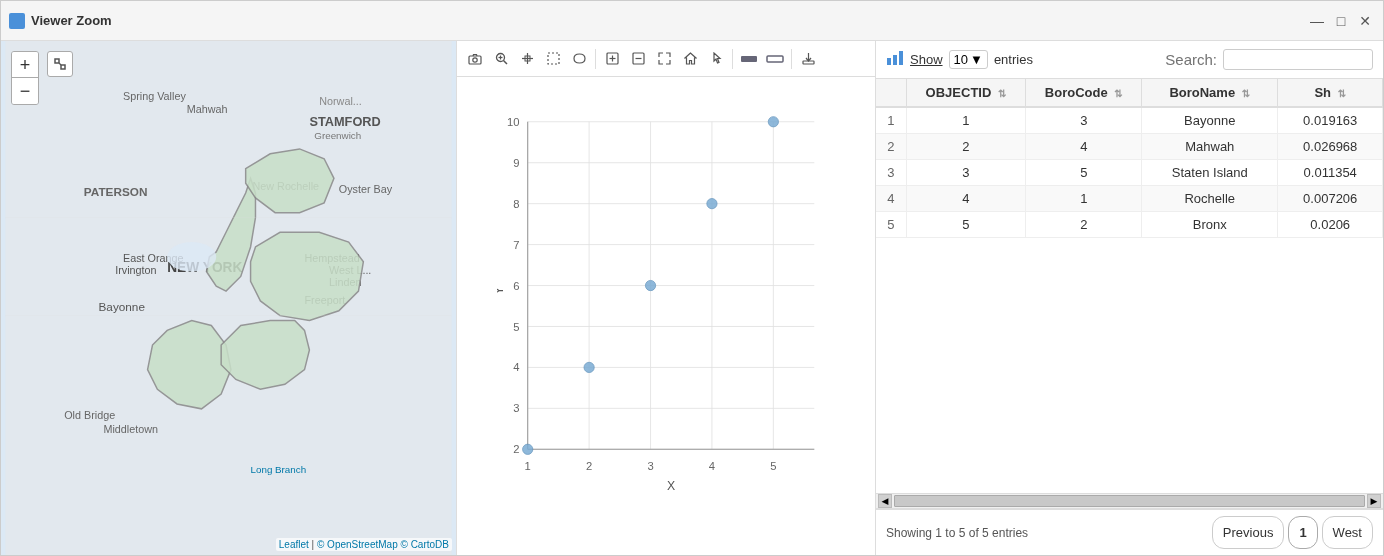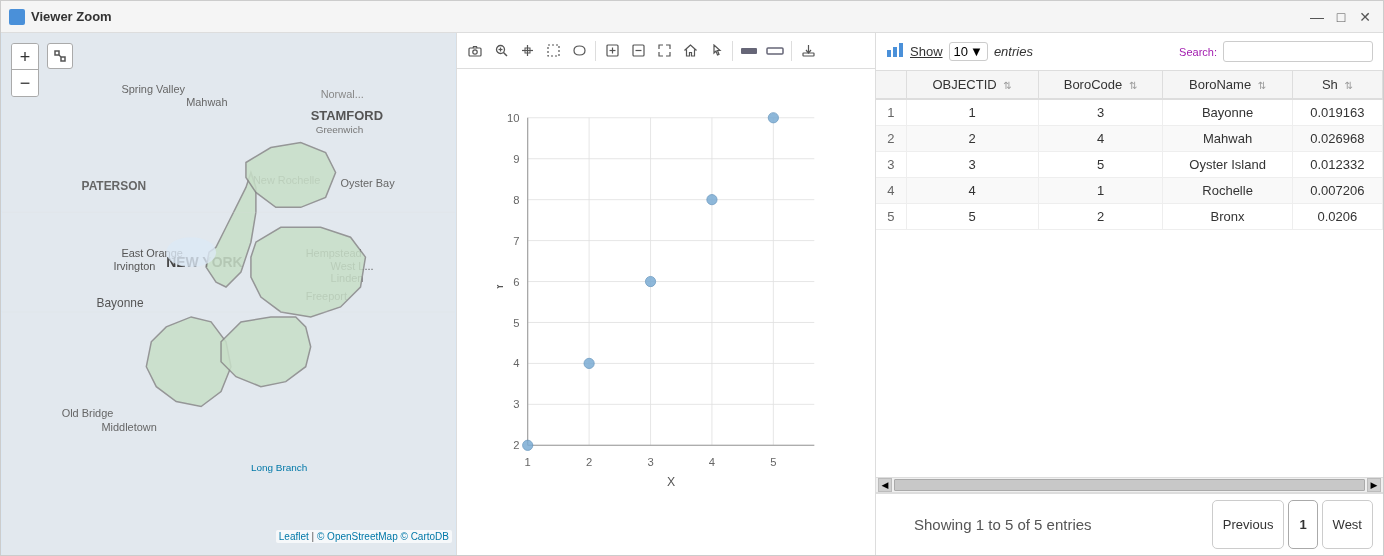--- a/index.html
+++ b/index.html
@@ -18,21 +18,21 @@
       border: 1px solid #ccc;
       display: flex;
       flex-direction: column;
     }
     .title-bar {
       display: flex;
       align-items: center;
       background: #f5f5f5;
       border-bottom: 1px solid #ddd;
       padding: 4px 8px;
-      height: 32px;
+      height: 40px;
       flex-shrink: 0;
     }
     .title-bar-icon {
       width: 16px;
       height: 16px;
       background: #4a90d9;
       margin-right: 6px;
       border-radius: 2px;
       flex-shrink: 0;
     }
@@ -117,21 +117,21 @@
       cursor: pointer;
       display: flex;
       align-items: center;
       justify-content: center;
       color: #333;
       font-size: 12px;
       z-index: 10;
     }
     .map-attribution {
       position: absolute;
-      bottom: 12px;
+      bottom: 4px;
       right: 4px;
       font-size: 10px;
       color: #555;
       background: rgba(255,255,255,0.7);
       padding: 1px 3px;
       border-radius: 2px;
       z-index: 10;
     }
     .map-attribution a { color: #0078a8; text-decoration: none; }
 
@@ -224,25 +224,24 @@
       border-radius: 3px;
       padding: 1px 4px;
       font-size: 13px;
       background: #fff;
       cursor: pointer;
       gap: 2px;
     }
     .entries-label {
       font-size: 13px;
       color: #333;
-      font-style: italic;
     }
     .search-label {
-      font-size: 11px;
-      color: #a21caf;
+      font-size: 15px;
+      color: #737373;
       margin-left: auto;
     }
     .search-input {
       border: 1px solid #ccc;
       border-radius: 3px;
       padding: 2px 6px;
       font-size: 13px;
       width: 150px;
     }
     .data-table {
@@ -251,23 +250,23 @@
     }
     table {
       width: 100%;
       border-collapse: collapse;
       font-size: 13px;
     }
     thead th {
       background: #f5f5f5;
       border-bottom: 2px solid #ddd;
       border-right: 1px solid #ddd;
-      padding: 6px 12px;
+      padding: 6px 0;
       text-align: center;
-      font-weight: 400;
+      font-weight: 700;
       color: #333;
       white-space: nowrap;
       cursor: pointer;
       user-select: none;
       margin-left: 24px;
     }
     thead th:first-child {
       background: #f5f5f5;
       border-right: 1px solid #ddd;
       width: 30px;
@@ -291,37 +290,36 @@
       font-weight: 500;
     }
     .table-footer {
       display: flex;
       align-items: center;
       padding: 6px 10px;
       border-top: 1px solid #ddd;
       flex-shrink: 0;
     }
     .showing-text {
-      font-size: 15px;
+      font-size: 12px;
       color: #555;
-      margin-left: 28px;
     }
     .pagination {
       margin-left: auto;
       display: flex;
       align-items: center;
       gap: 4px;
     }
     .page-btn {
-      padding: 16px 10px;
+      padding: 8px 10px;
       border: 1px solid #ccc;
       background: #fff;
       cursor: pointer;
       font-size: 13px;
-      border-radius: 5px;
+      border-radius: 12px;
       color: #333;
     }
     .page-btn.active {
       background: #fff;
       border: 1px solid #aaa;
       font-weight: 600;
     }
     .scrollbar-track {
       height: 16px;
       background: #f0f0f0;
@@ -639,22 +637,22 @@
     <td>2</td>
     <td>2</td>
     <td>4</td>
     <td>Mahwah</td>
     <td>0.026968</td>
   </tr>
               <tr>
     <td>3</td>
     <td>3</td>
     <td>5</td>
-    <td>Oyster Island</td>
-    <td>0.012332</td>
+    <td>Staten Island</td>
+    <td>0.011354</td>
   </tr>
               <tr>
     <td>4</td>
     <td>4</td>
     <td>1</td>
     <td>Rochelle</td>
     <td>0.007206</td>
   </tr>
               <tr>
     <td>5</td>

